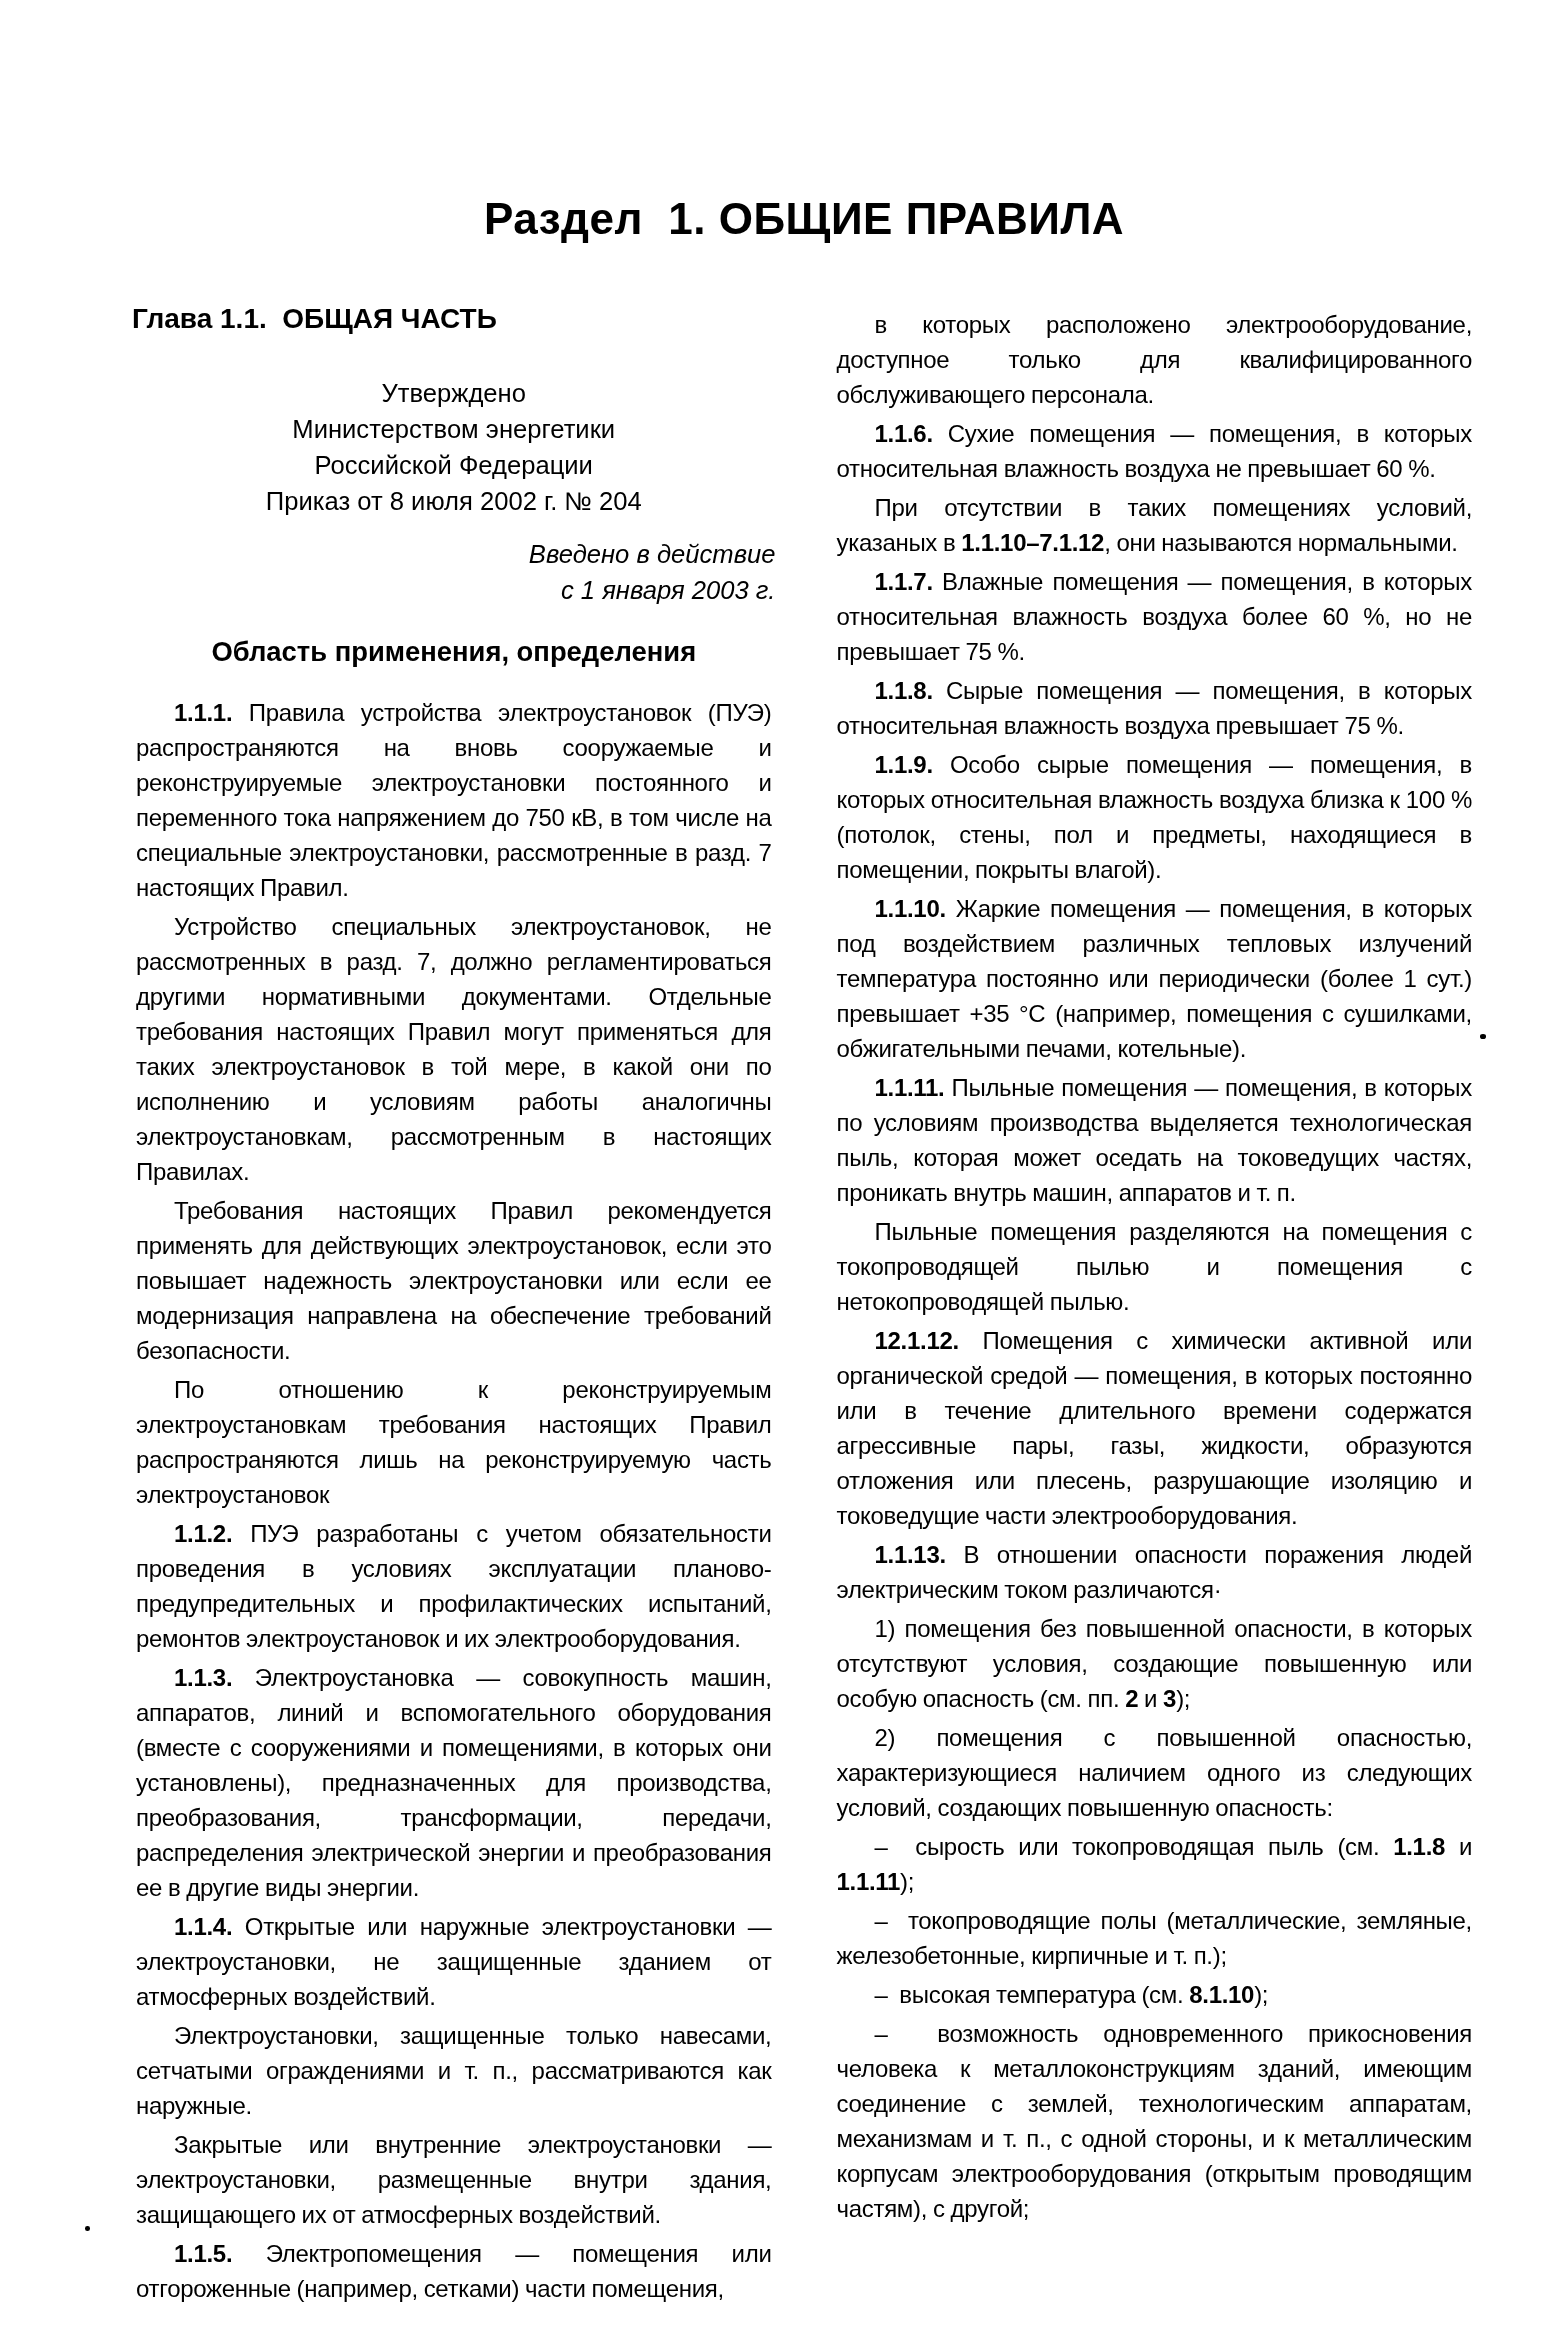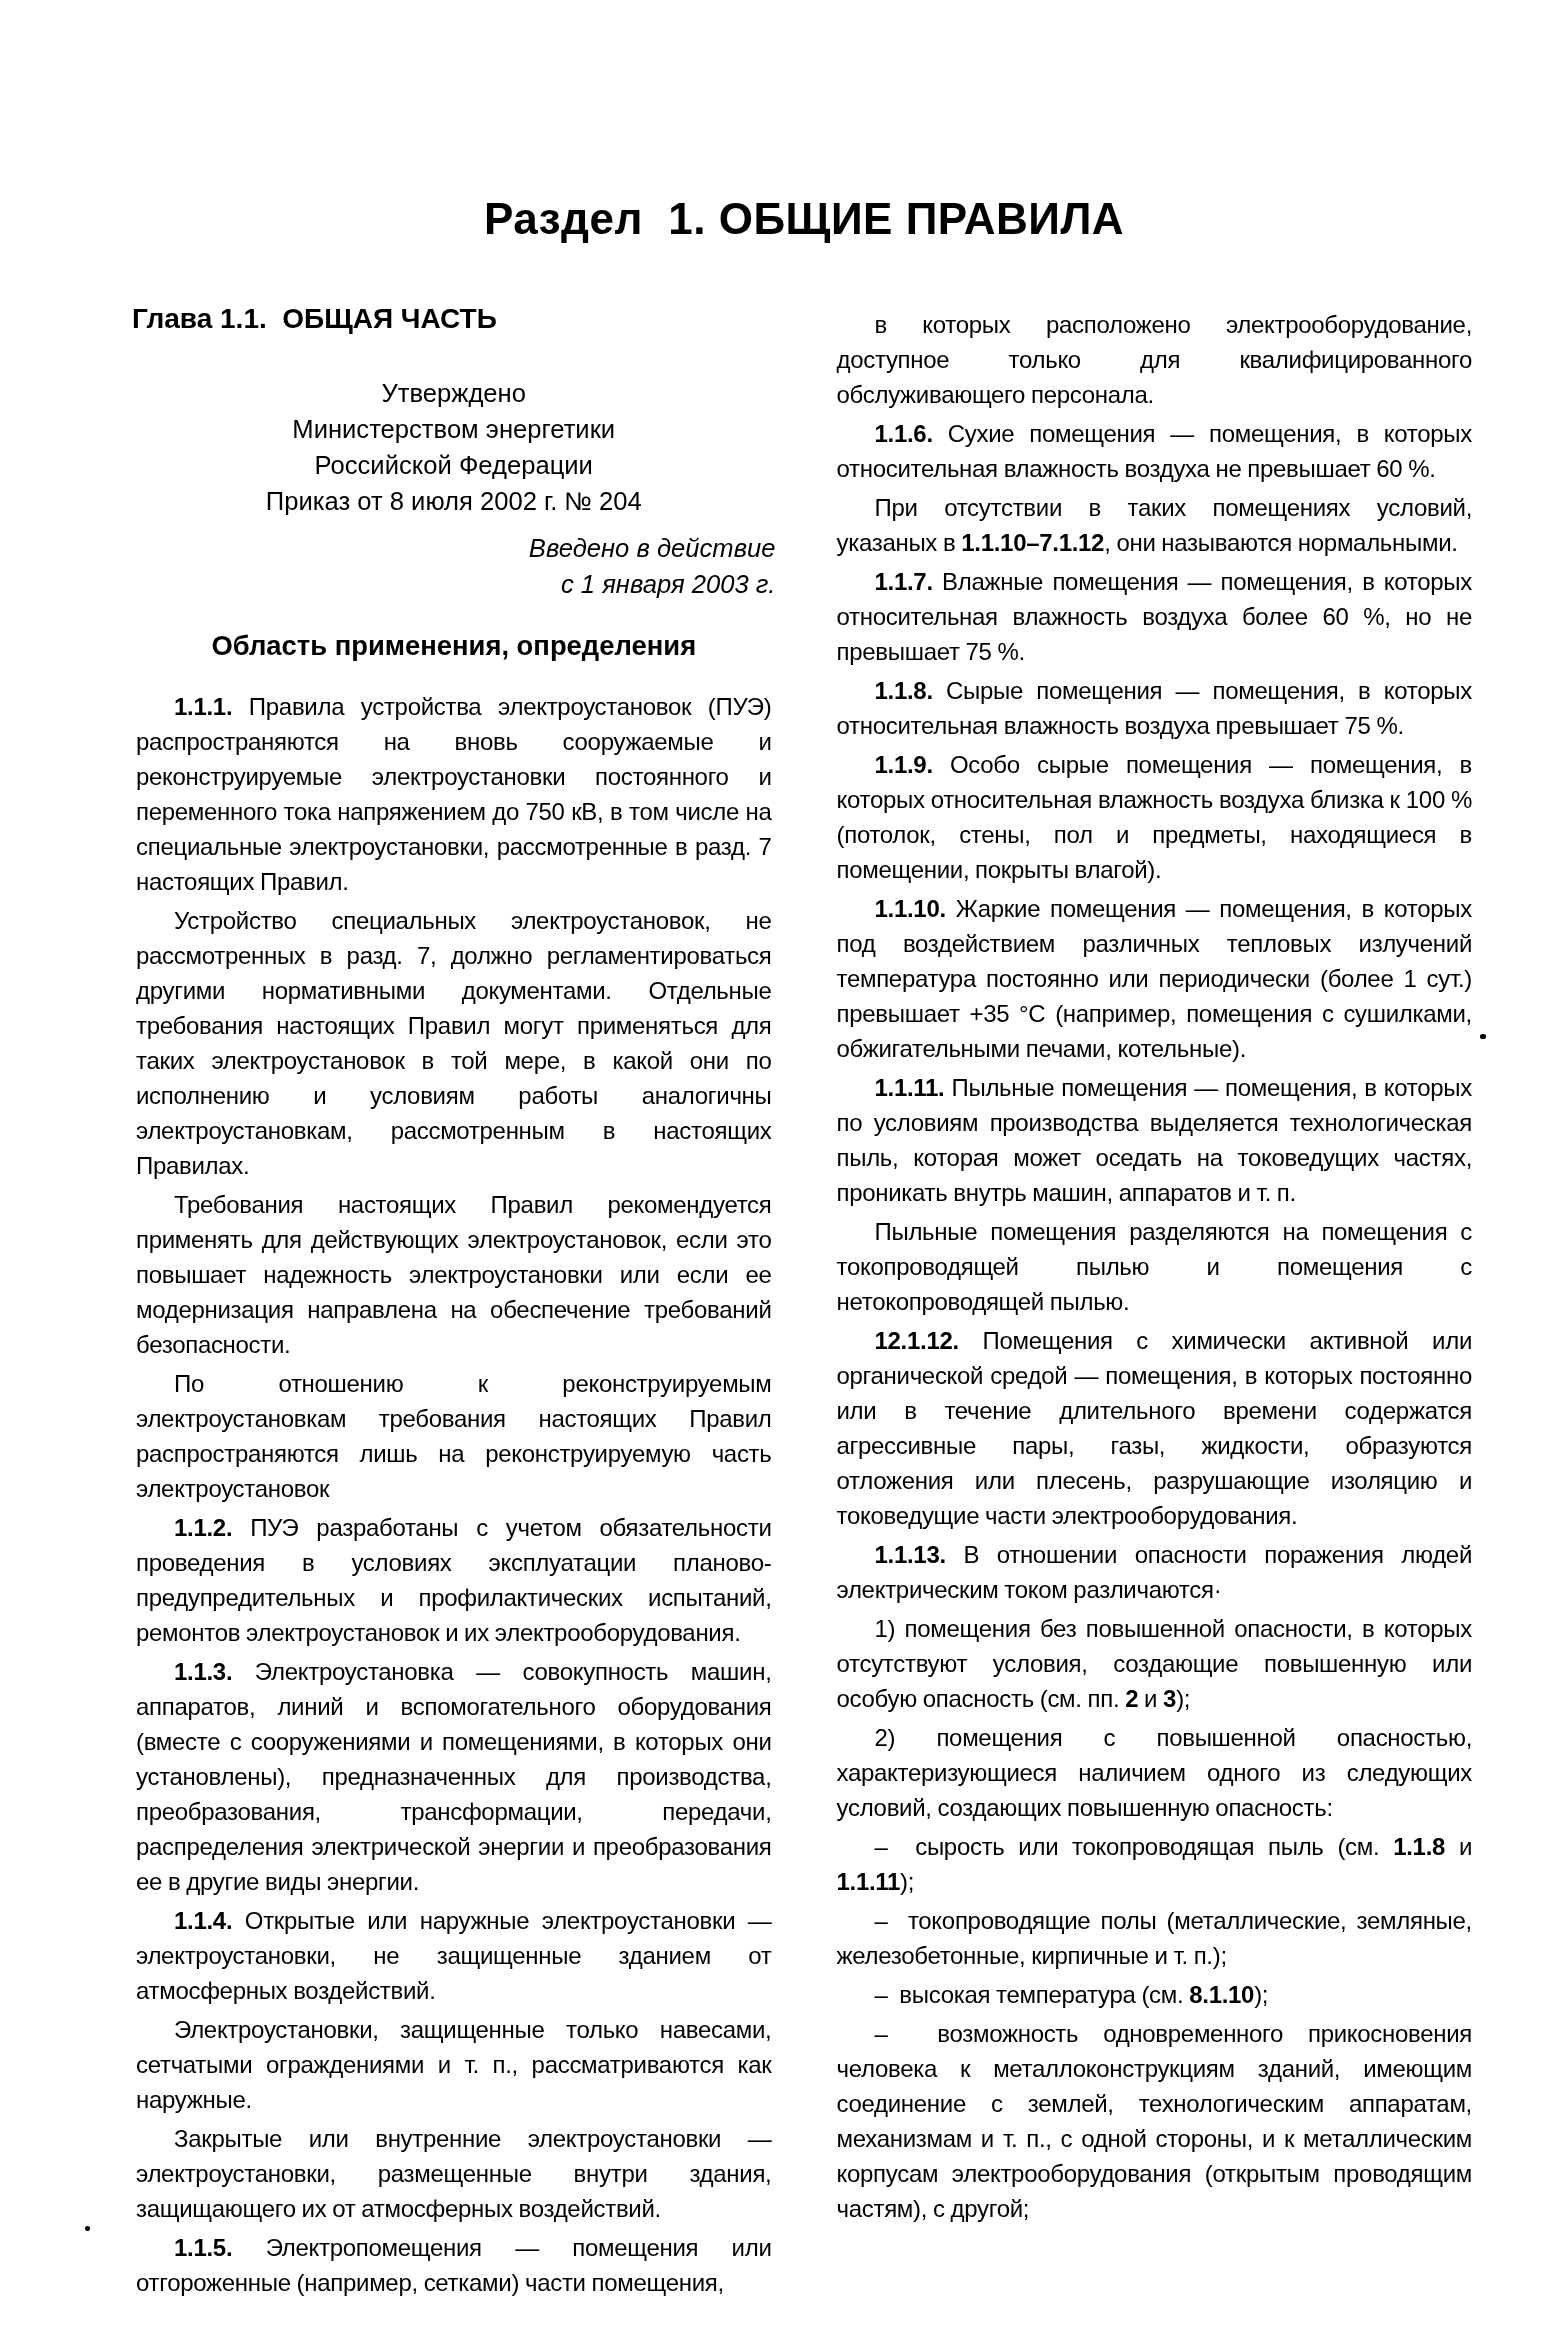--- a/index.html
+++ b/index.html
@@ -37,21 +37,21 @@
     font-size: 28px;
     font-weight: bold;
   }
   .approve {
     margin-top: 40px;
     text-align: center;
     font-size: 25.6px;
     line-height: 36px;
   }
   .enact {
-    margin-top: 11px;
+    margin-top: 17px;
     text-align: right;
     font-size: 25.6px;
     line-height: 36px;
     font-style: italic;
   }
   .subhead {
     margin: 28px 0 26.5px;
     text-align: center;
     font-size: 27.4px;
     font-weight: bold;

